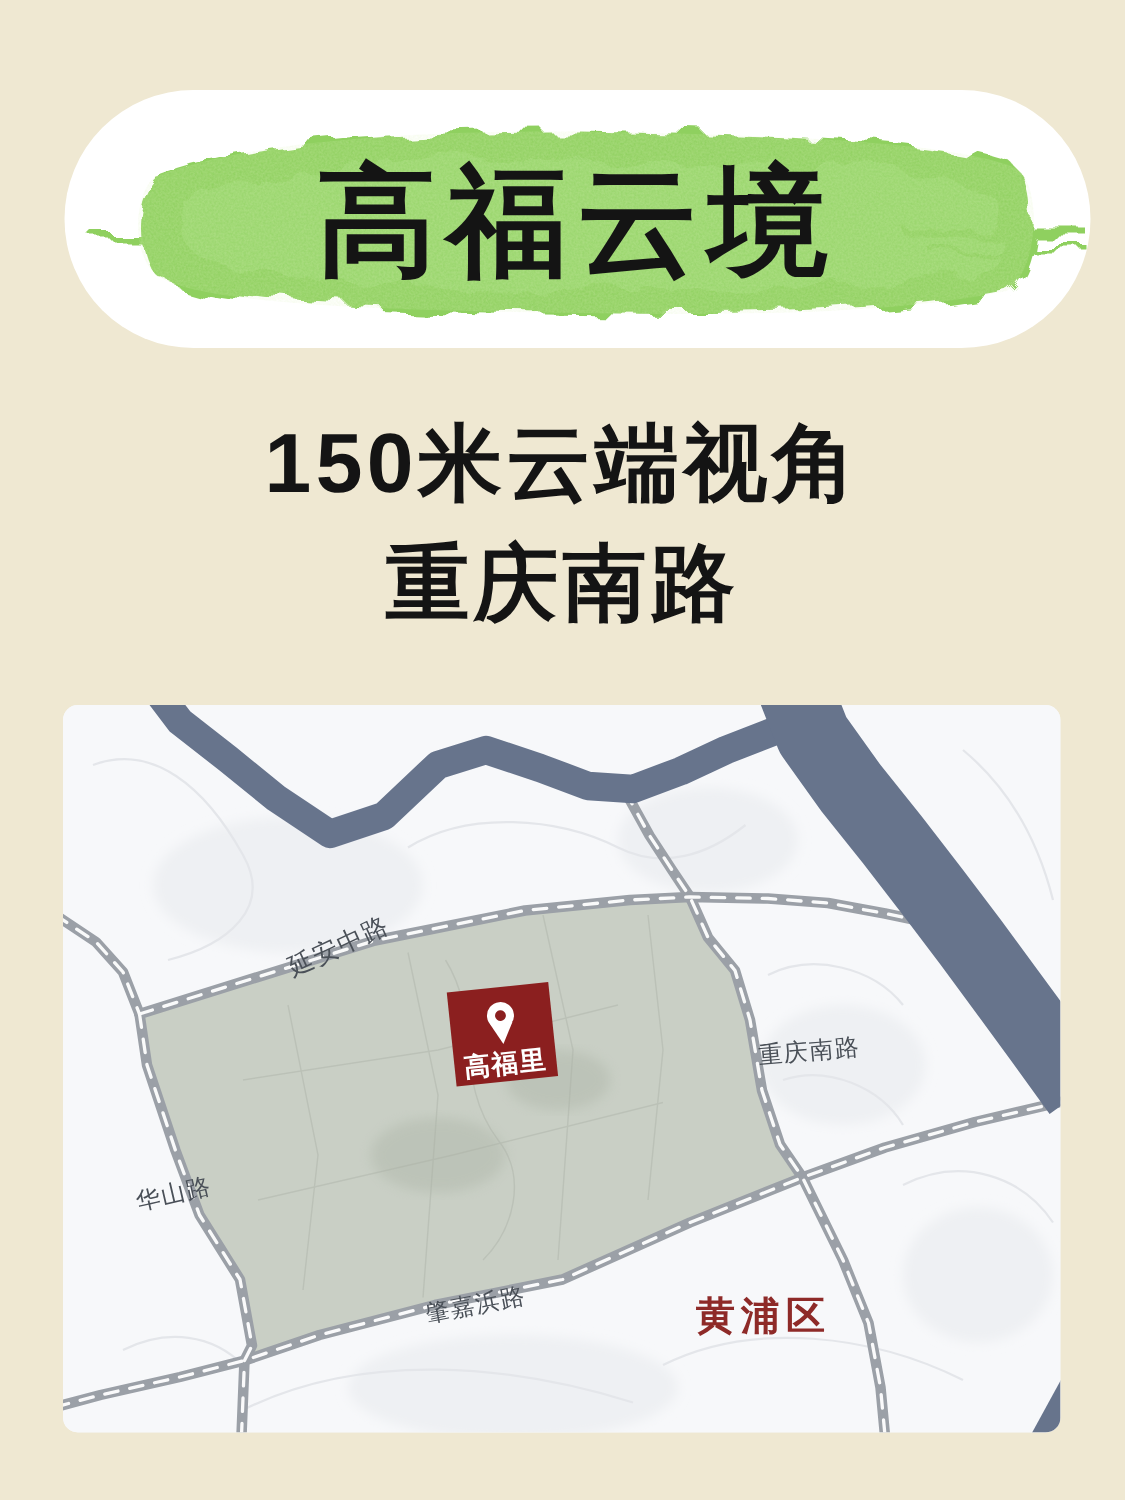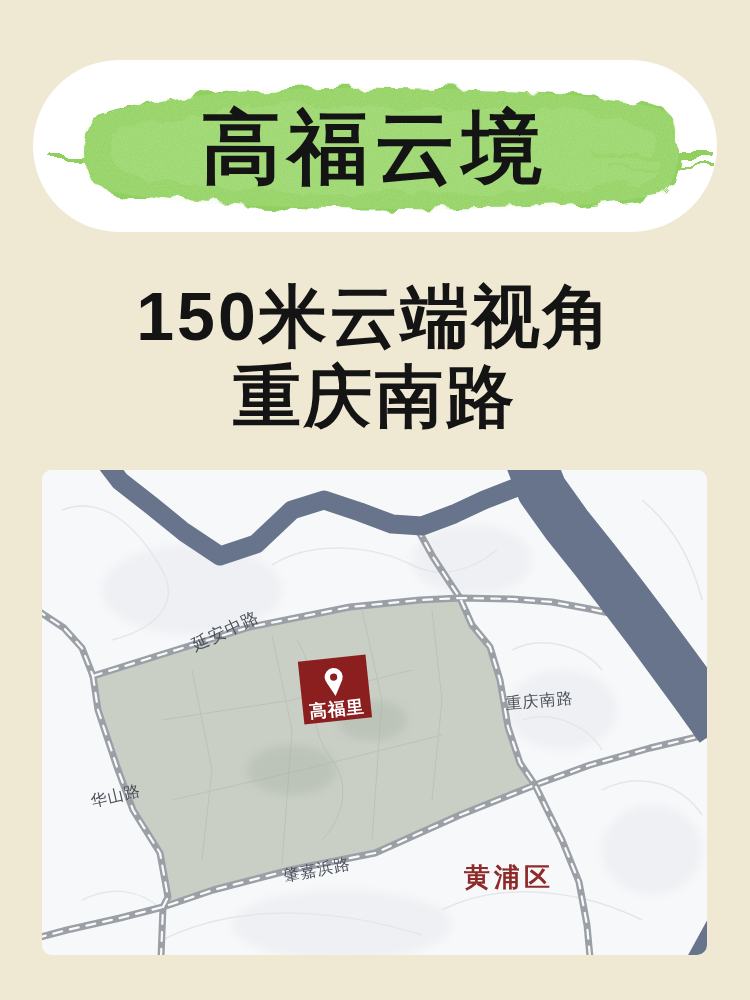--- a/index.html
+++ b/index.html
@@ -4,36 +4,36 @@
 <style>
   html,body{margin:0;padding:0;}
   body{
     width:750px;height:1000px;
     background:#efe8d2;
     position:relative;
     overflow:hidden;
     font-family:"Liberation Sans",sans-serif;
   }
   .banner{
-    position:absolute;left:33px;top:60px;width:684px;height:172px;
+    position:absolute;left:43px;top:60px;width:684px;height:172px;
     background:#ffffff;border-radius:90px;
     display:flex;align-items:center;justify-content:center;
     overflow:hidden;
   }
   .banner svg.brush{position:absolute;left:0;top:0;}
   .banner .title{
     position:relative;z-index:2;
     font-size:80px;font-weight:900;color:#141414;
     letter-spacing:7px;line-height:1;
     font-family:"Liberation Sans",sans-serif;
     transform:translateY(2px);
   }
   .subtitle{
     position:absolute;left:0;width:750px;text-align:center;
-    font-size:68px;font-weight:800;color:#141414;
+    font-size:56px;font-weight:800;color:#141414;
     font-family:"Liberation Sans",sans-serif;
     letter-spacing:3px;
   }
   .subtitle.line1{top:272px;}
   .subtitle.line2{top:352px;}
   .map-frame{
     position:absolute;left:42px;top:470px;width:665px;height:485px;
     border-radius:10px;overflow:hidden;background:#f7f8fa;
   }
   .map-frame svg{display:block;}

